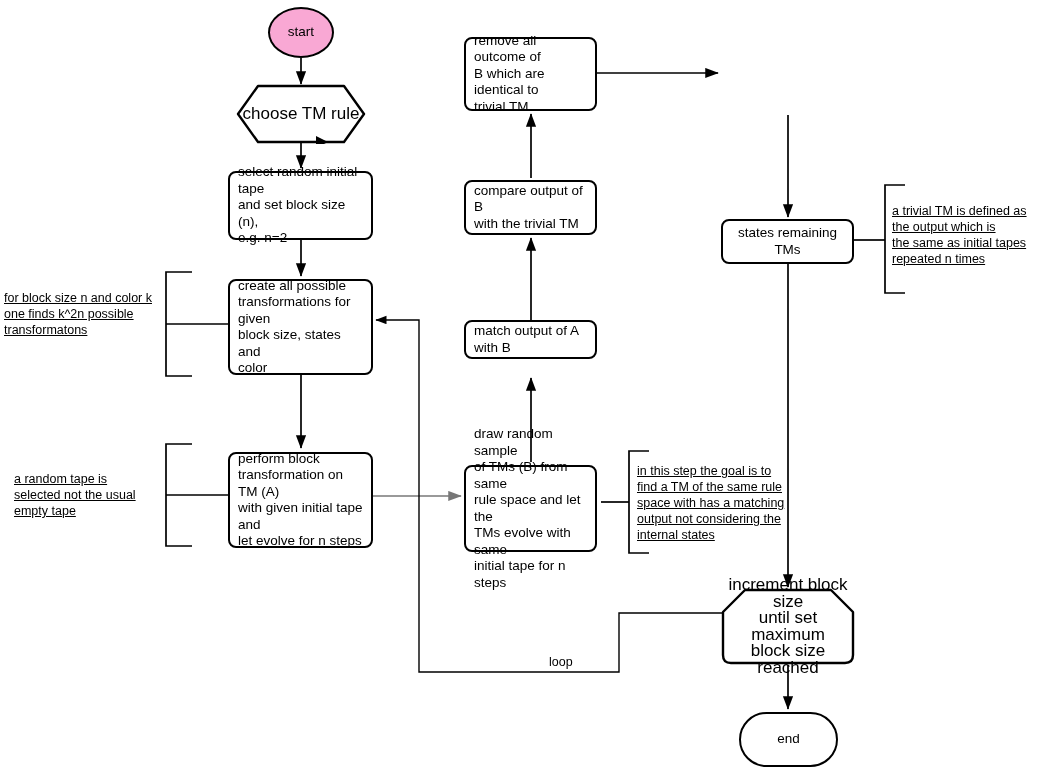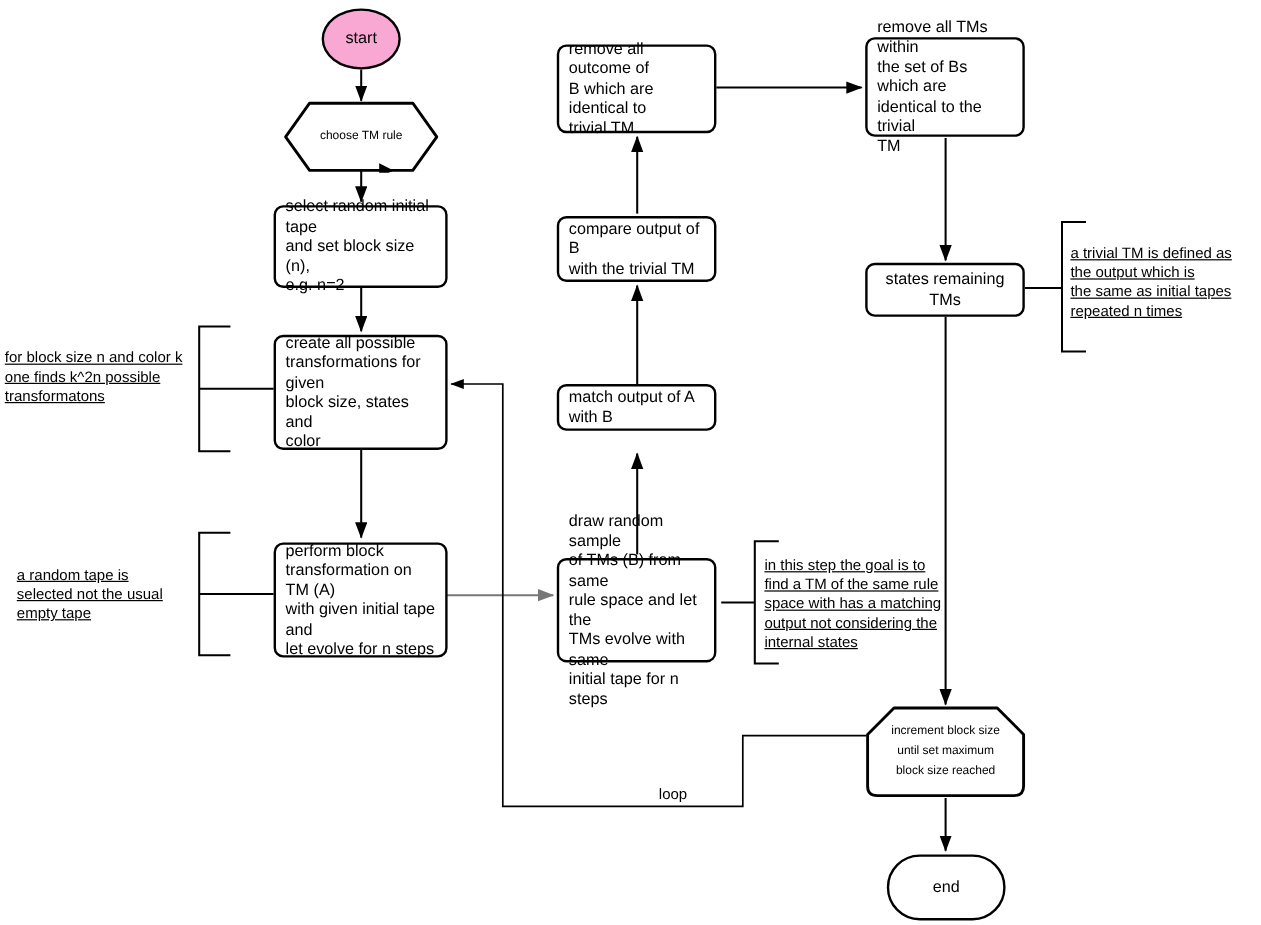--- a/index.html
+++ b/index.html
@@ -67,21 +67,21 @@
   .poly-label {
     position: absolute;
     left: 0;
     top: 0;
     width: 100%;
     height: 100%;
     display: flex;
     align-items: center;
     justify-content: center;
     text-align: center;
-    font-size: 10px;
+    font-size: 17px;
     line-height: 16.5px;
     color: #000;
     white-space: pre-line;
     font-family: "Liberation Sans", sans-serif;
   }
   .note {
     position: absolute;
     font-size: 12.5px;
     line-height: 16px;
     color: #000000;
@@ -202,26 +202,20 @@
     <span>compare output of B
 with the trivial TM</span>
   </div>
 
   <div class="node rect" style="left:464px; top:37px; width:133px; height:74px;">
     <span>remove all outcome of
 B which are identical to
 trivial TM</span>
   </div>
 
-  <div class="node rect" style="left:721px; top:31px; width:133px; height:83px;">
-    <span>remove all TMs within
-the set of Bs which are
-identical to the trivial
-TM</span>
-  </div>
 
   <div class="node rect" style="left:721px; top:219px; width:133px; height:45px;">
     <span style="width:100%; text-align:center;">states remaining TMs</span>
   </div>
 
   <div class="poly-wrap" style="left:721px; top:588px; width:134px; height:77px;">
     <svg width="134" height="77" viewBox="0 0 134 77">
       <path d="M 24 2 L 110 2 L 132 24 L 132 67 Q 132 75 124 75 L 10 75 Q 2 75 2 67 L 2 24 Z" fill="#ffffff" stroke="#000000" stroke-width="2.4" stroke-linejoin="round"></path>
     </svg>
     <div class="poly-label">increment block size

